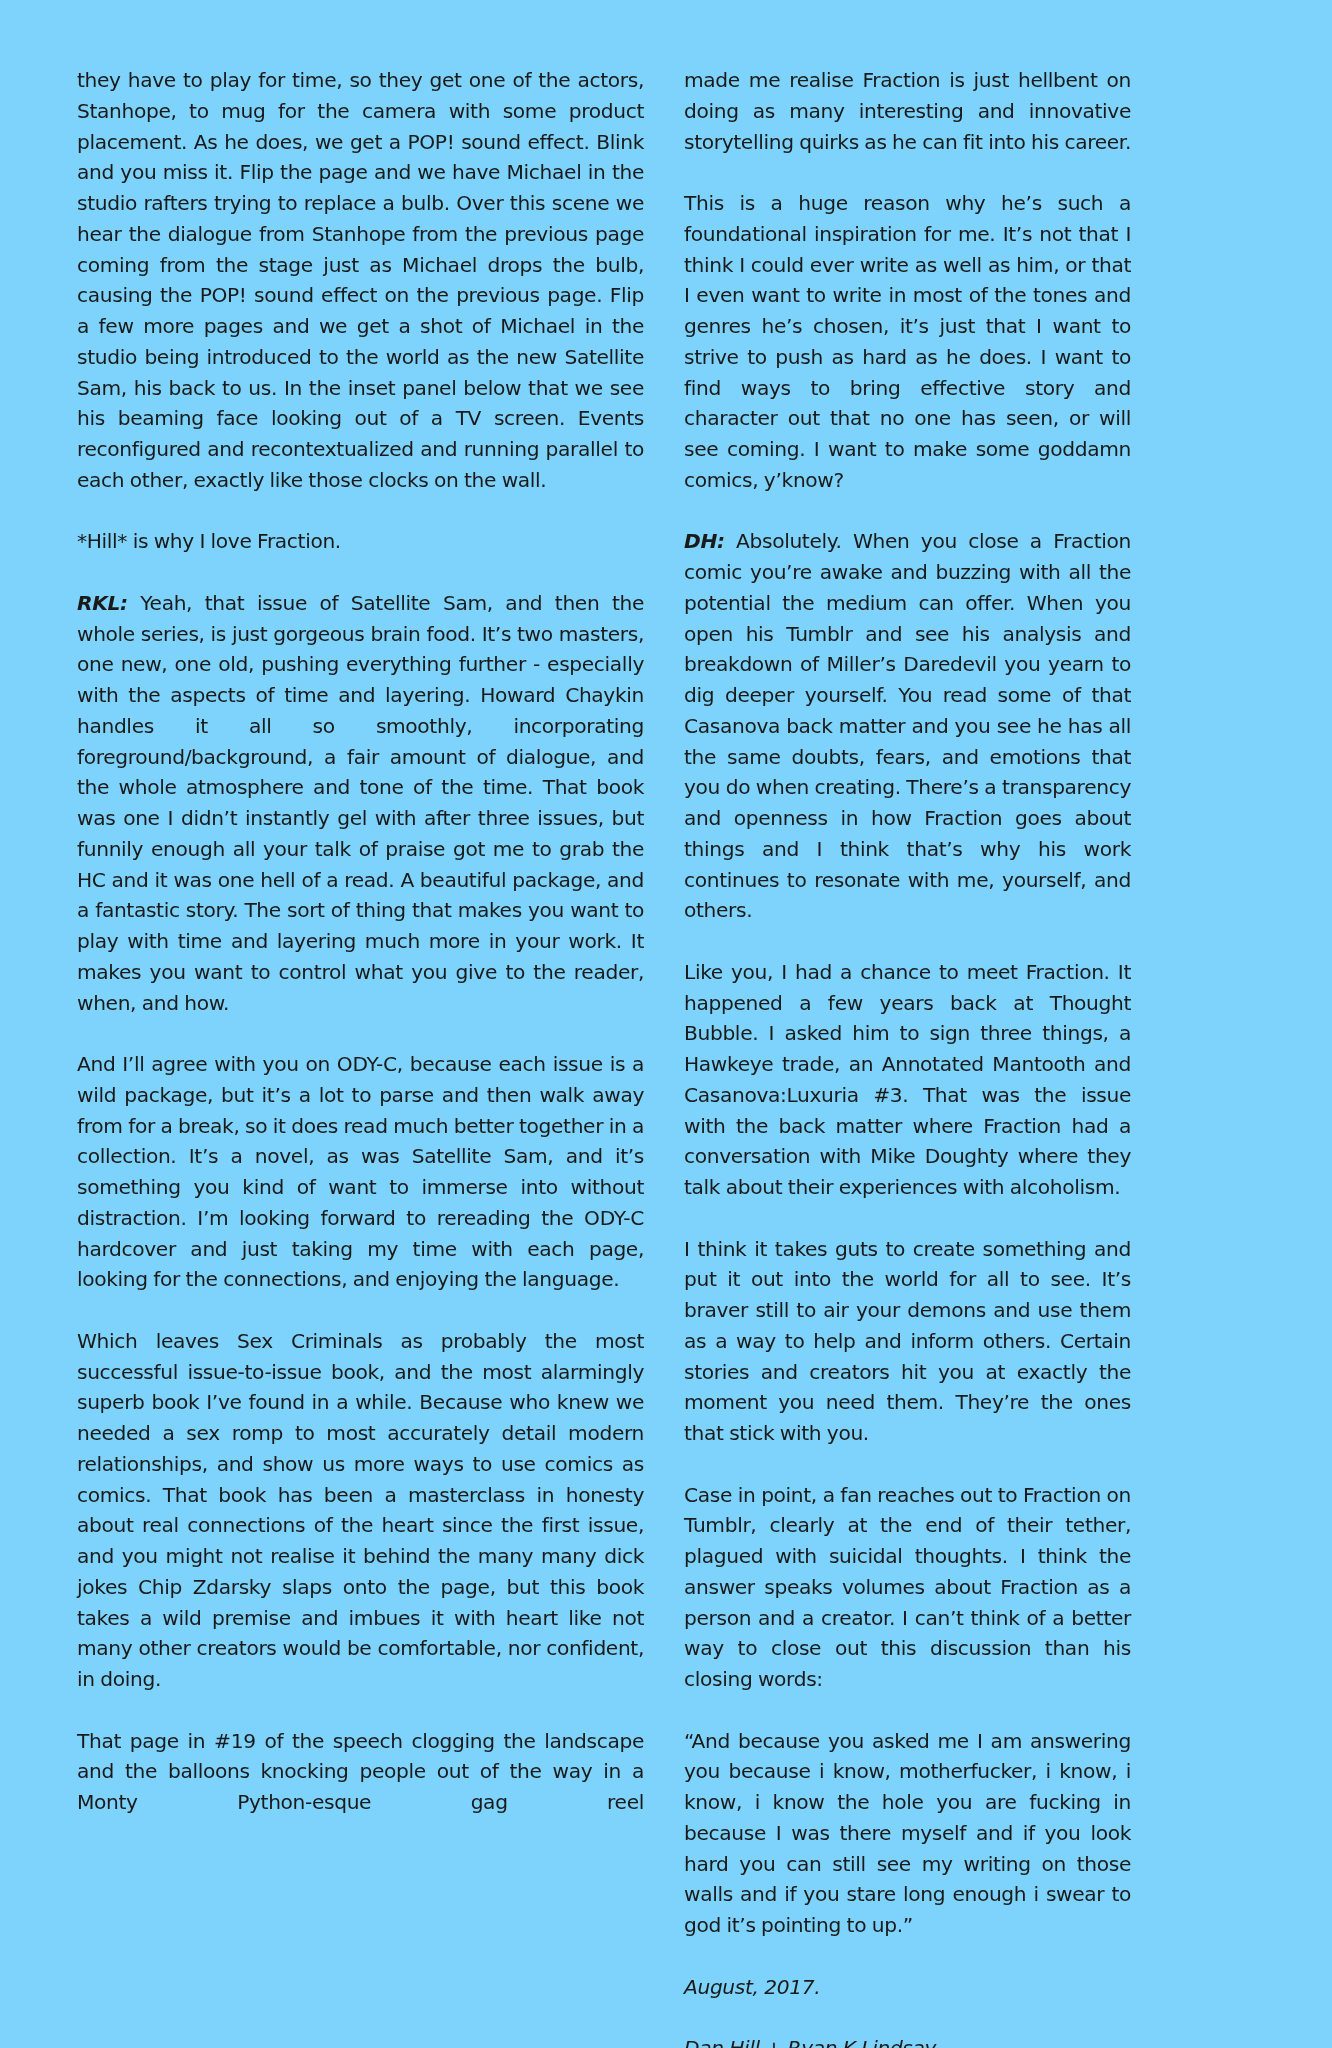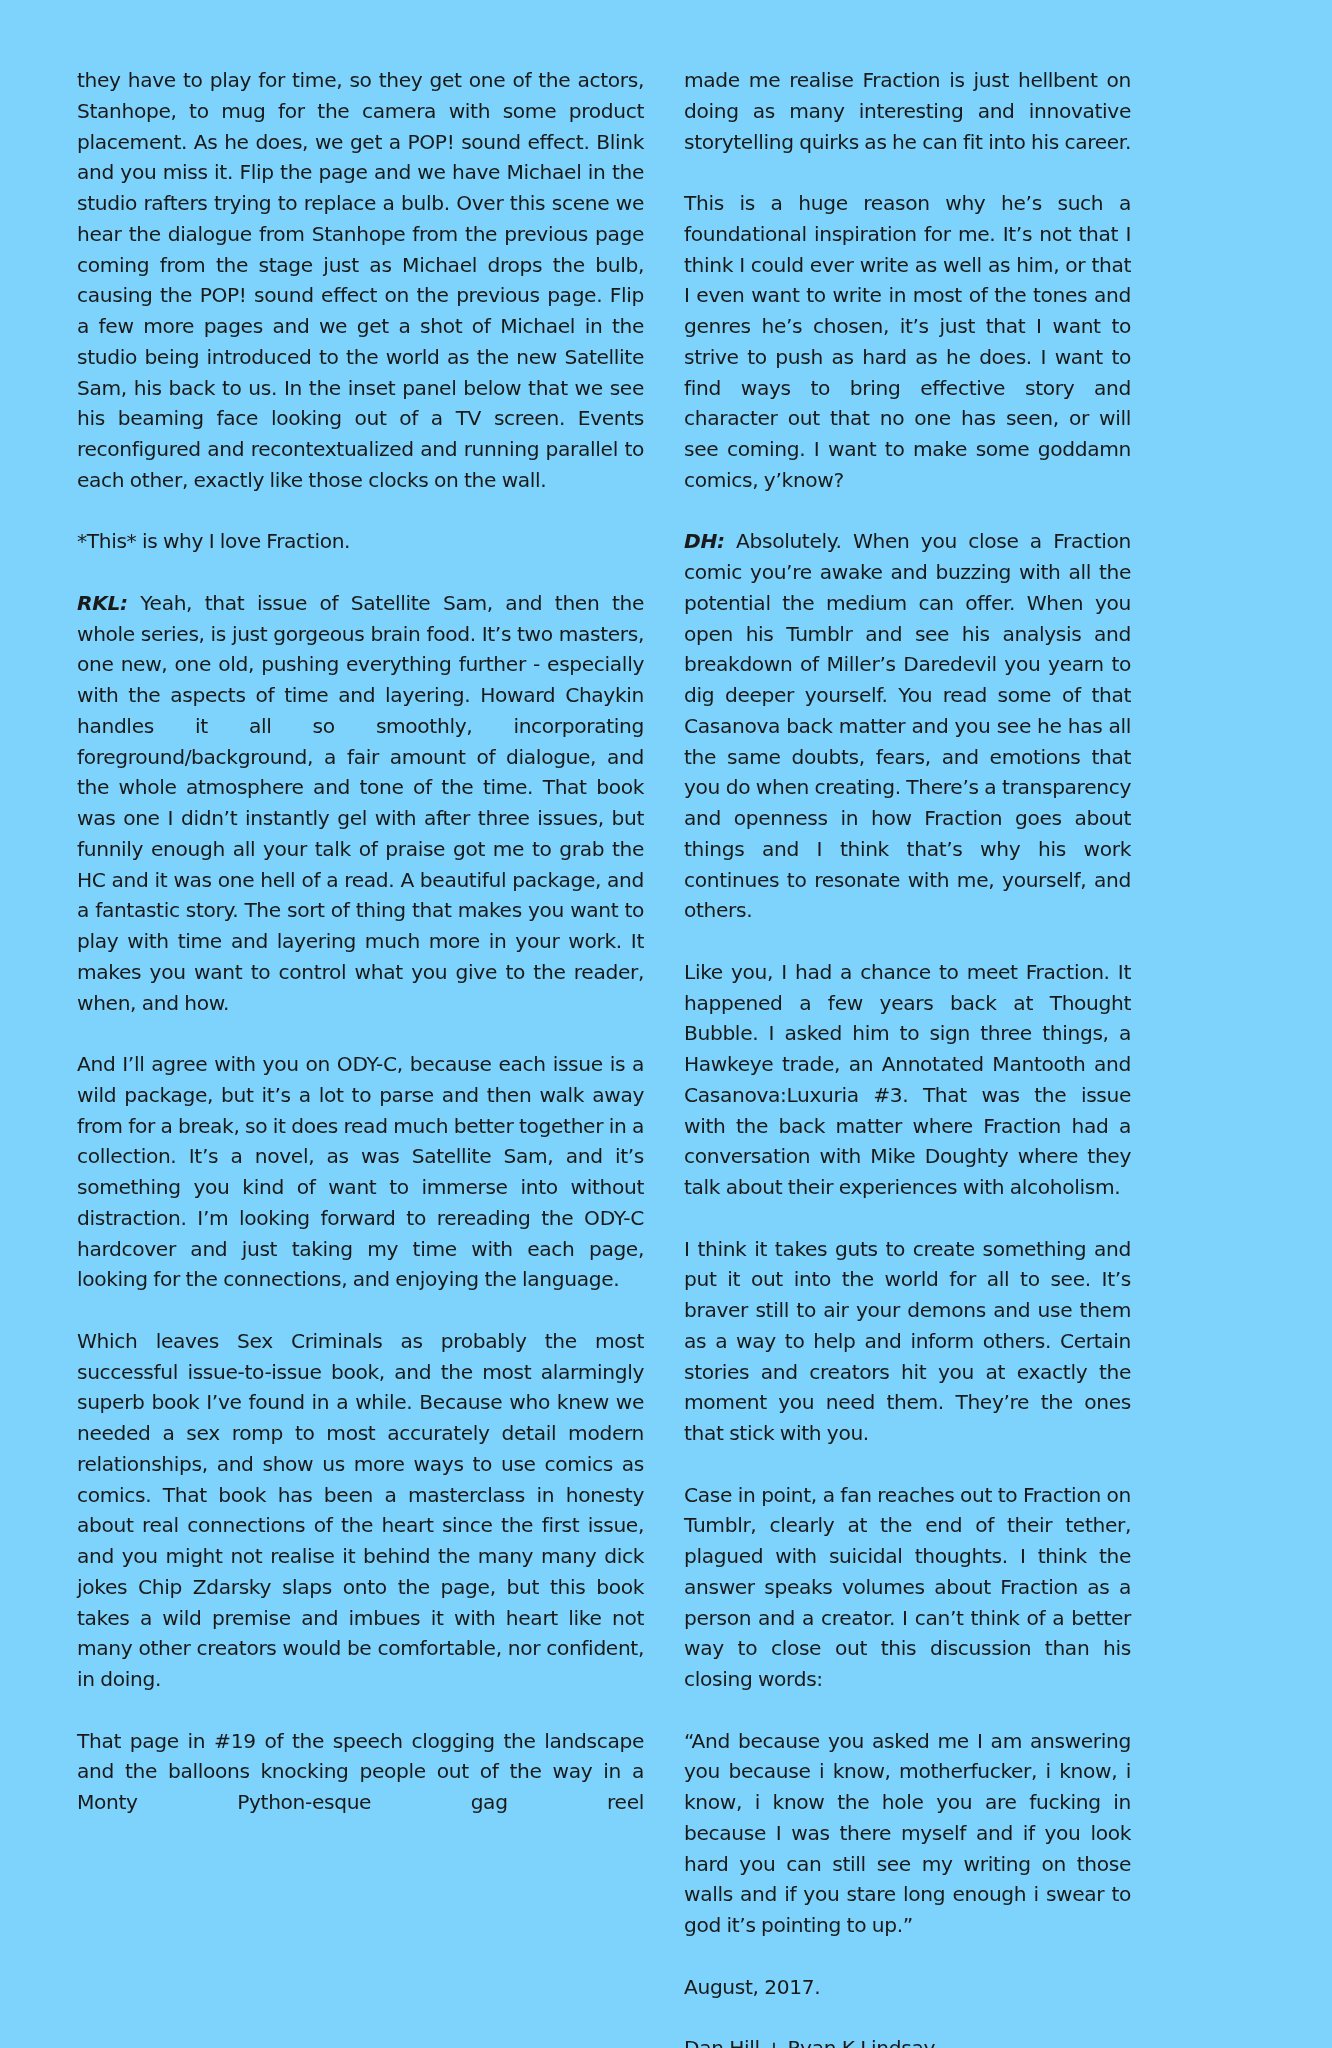--- a/index.html
+++ b/index.html
@@ -14,31 +14,31 @@
     color: #1a1a1a;
     text-align: justify;
     letter-spacing: -0.35px;
     word-spacing: -0.5px;
   }
   .col-left { left: 77px; width: 567px; }
   .col-right { left: 684px; width: 447px; }
   .col p { margin: 0 0 30.75px 0; }
   .col p.last { margin-bottom: 0; }
   .speaker { font-weight: bold; font-style: italic; }
-  .italic { text-align: left; }
+  .italic { font-style: italic; text-align: left; }
   .quote { }
 </style>
 </head>
 <body>
 
 <div class="page">
 
   <div class="col col-left">
     <p><span>they have to play for time, so they get one of the actors, Stanhope, to mug for the camera with some product placement. As he does, we get a POP! sound effect. Blink and you miss it. Flip the page and we have Michael in the studio rafters trying to replace a bulb. Over this scene we hear the dialogue from Stanhope from the previous page coming from the stage just as Michael drops the bulb, causing the POP! sound effect on the previous page. Flip a few more pages and we get a shot of Michael in the studio being introduced to the world as the new Satellite Sam, his back to us. In the inset panel below that we see his beaming face looking out of a TV screen. Events reconfigured and recontextualized and running parallel to each other, exactly like those clocks on the wall.</span></p>
-    <p><span>*This* is why I love Fraction.</span></p>
+    <p><span>*Hill* is why I love Fraction.</span></p>
     <p><span class="speaker">RKL:</span><span> Yeah, that issue of Satellite Sam, and then the whole series, is just gorgeous brain food. It’s two masters, one new, one old, pushing everything further - especially with the aspects of time and layering. Howard Chaykin handles it all so smoothly, incorporating foreground/background, a fair amount of dialogue, and the whole atmosphere and tone of the time. That book was one I didn’t instantly gel with after three issues, but funnily enough all your talk of praise got me to grab the HC and it was one hell of a read. A beautiful package, and a fantastic story. The sort of thing that makes you want to play with time and layering much more in your work. It makes you want to control what you give to the reader, when, and how.</span></p>
     <p><span>And I’ll agree with you on ODY-C, because each issue is a wild package, but it’s a lot to parse and then walk away from for a break, so it does read much better together in a collection. It’s a novel, as was Satellite Sam, and it’s something you kind of want to immerse into without distraction. I’m looking forward to rereading the ODY-C hardcover and just taking my time with each page, looking for the connections, and enjoying the language.</span></p>
     <p><span>Which leaves Sex Criminals as probably the most successful issue-to-issue book, and the most alarmingly superb book I’ve found in a while. Because who knew we needed a sex romp to most accurately detail modern relationships, and show us more ways to use comics as comics. That book has been a masterclass in honesty about real connections of the heart since the first issue, and you might not realise it behind the many many dick jokes Chip Zdarsky slaps onto the page, but this book takes a wild premise and imbues it with heart like not many other creators would be comfortable, nor confident, in doing.</span></p>
     <p class="last" style="text-align-last: justify;"><span>That page in #19 of the speech clogging the landscape and the balloons knocking people out of the way in a Monty Python-esque gag reel</span></p>
   </div>
 
   <div class="col col-right">
     <p><span>made me realise Fraction is just hellbent on doing as many interesting and innovative storytelling quirks as he can fit into his career.</span></p>
     <p><span>This is a huge reason why he’s such a foundational inspiration for me. It’s not that I think I could ever write as well as him, or that I even want to write in most of the tones and genres he’s chosen, it’s just that I want to strive to push as hard as he does. I want to find ways to bring effective story and character out that no one has seen, or will see coming. I want to make some goddamn comics, y’know?</span></p>
     <p><span class="speaker">DH:</span><span> Absolutely. When you close a Fraction comic you’re awake and buzzing with all the potential the medium can offer. When you open his Tumblr and see his analysis and breakdown of Miller’s Daredevil you yearn to dig deeper yourself. You read some of that Casanova back matter and you see he has all the same doubts, fears, and emotions that you do when creating. There’s a transparency and openness in how Fraction goes about things and I think that’s why his work continues to resonate with me, yourself, and others.</span></p>

